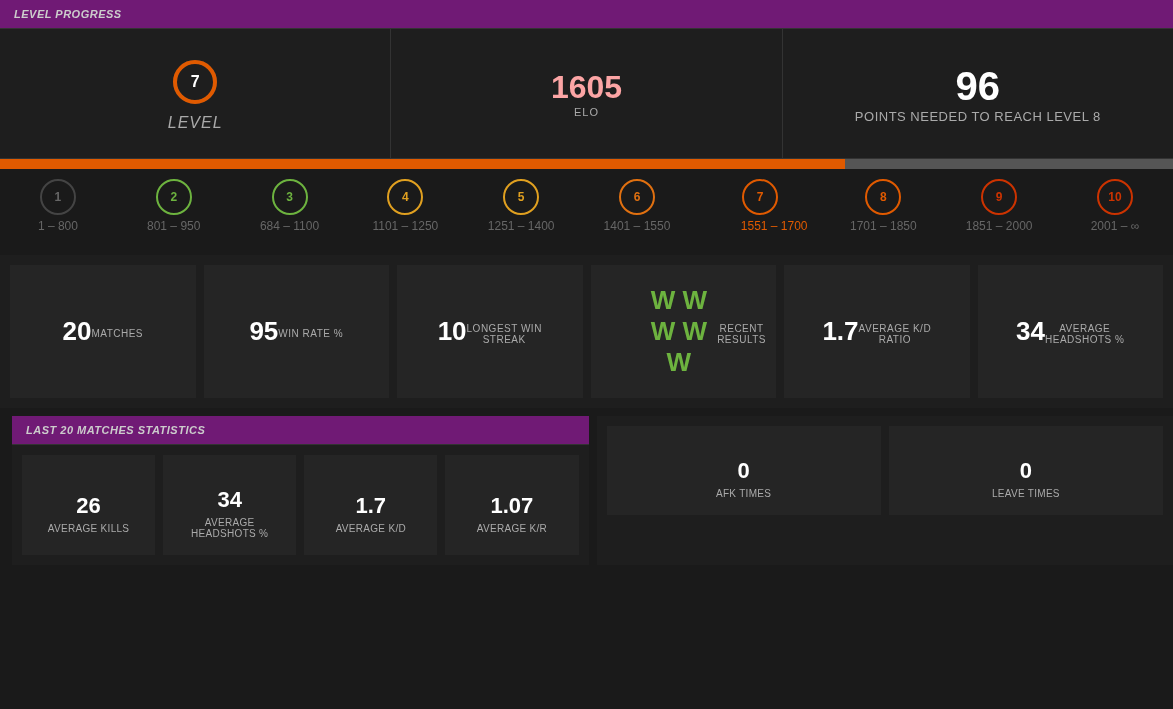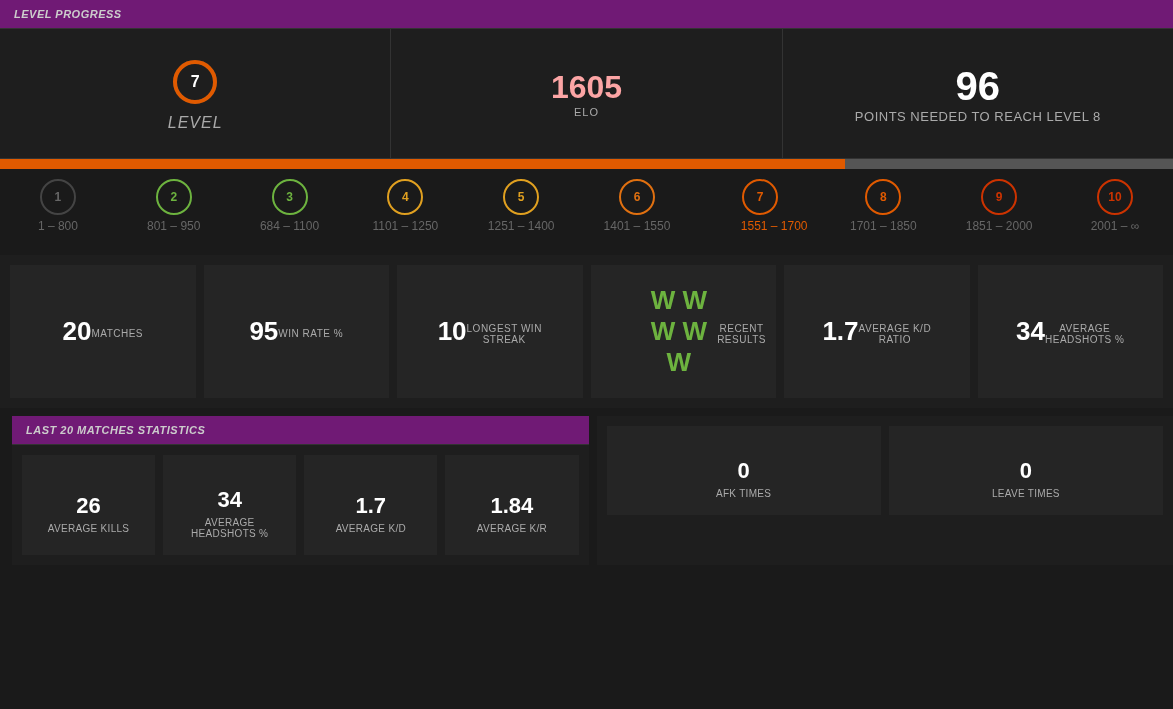--- a/index.html
+++ b/index.html
@@ -391,21 +391,21 @@
         <div class="bottom-stat-value">34</div>
         <div class="bottom-stat-label">AVERAGE<br>HEADSHOTS %</div>
       </div>
 
       <div class="bottom-stat-card">
         <div class="bottom-stat-value">1.7</div>
         <div class="bottom-stat-label">AVERAGE K/D</div>
       </div>
 
       <div class="bottom-stat-card">
-        <div class="bottom-stat-value">1.84</div>
+        <div class="bottom-stat-value">1.07</div>
         <div class="bottom-stat-label">AVERAGE K/R</div>
       </div>
     </div>
   </div>
 
   <div class="other-stats-section">
     <div class="bottom-stats-grid">
 
       <div class="bottom-stat-card">
         <div class="bottom-stat-value">0</div>

